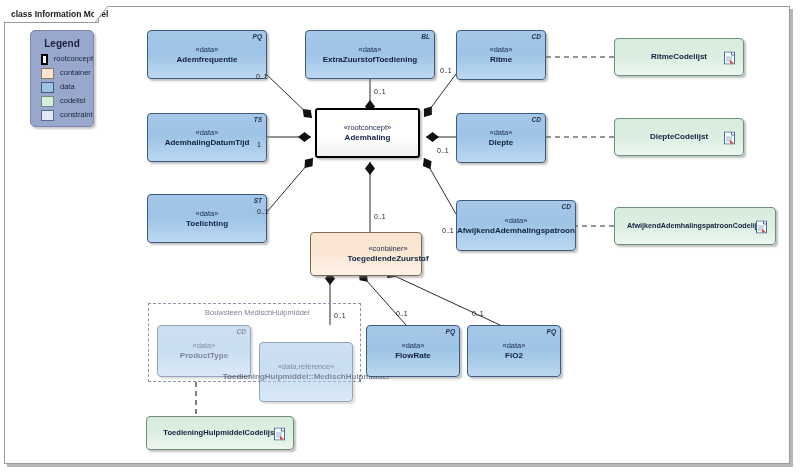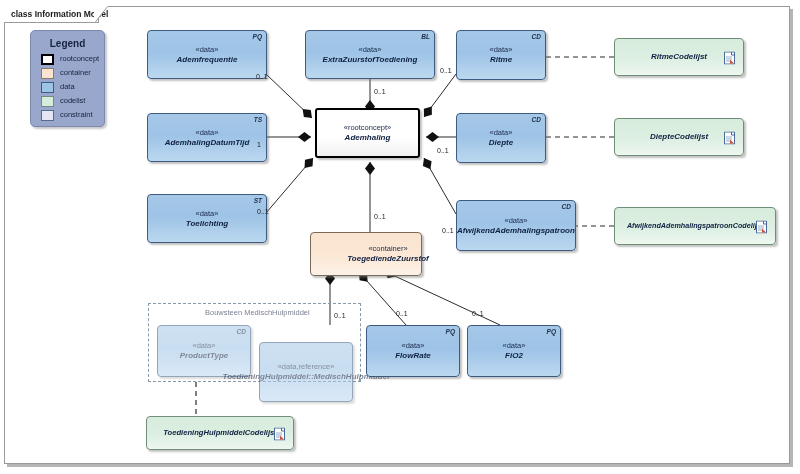--- a/index.html
+++ b/index.html
@@ -82,21 +82,20 @@
     color: #1b2a4a;
     line-height: 10px;
     white-space: nowrap;
   }
   .node .nm {
     font-size: 8px;
     font-weight: bold;
     color: #102040;
     line-height: 10px;
     white-space: nowrap;
-    font-style: italic;
   }
   .node .nm.wrap { white-space: normal; }
   .node .tag {
     position: absolute;
     right: 4px; top: 2px;
     font-size: 6.5px;
     font-style: italic;
     font-weight: bold;
     color: #20304f;
   }
@@ -249,21 +248,21 @@
     </g>
 
     <g stroke="#2b2b2b" stroke-width="1.2" fill="none" stroke-dasharray="5,4">
       <line x1="546" y1="57" x2="614" y2="57"></line>
       <line x1="546" y1="137" x2="614" y2="137"></line>
       <line x1="546" y1="226" x2="614" y2="226"></line>
       <line x1="196" y1="382" x2="196" y2="416"></line>
     </g>
   </svg>
 
-  <div class="legend" style="left:30px; top:30px; width:75px; height:97px;">
+  <div class="legend" style="left:30px; top:30px; width:64px; height:97px;">
     <div class="legend-title">Legend</div>
     <div class="legend-row">
       <span class="legend-swatch sw-root"></span>
       <span class="legend-label">rootconcept</span>
     </div>
     <div class="legend-row">
       <span class="legend-swatch sw-container"></span>
       <span class="legend-label">container</span>
     </div>
     <div class="legend-row">

